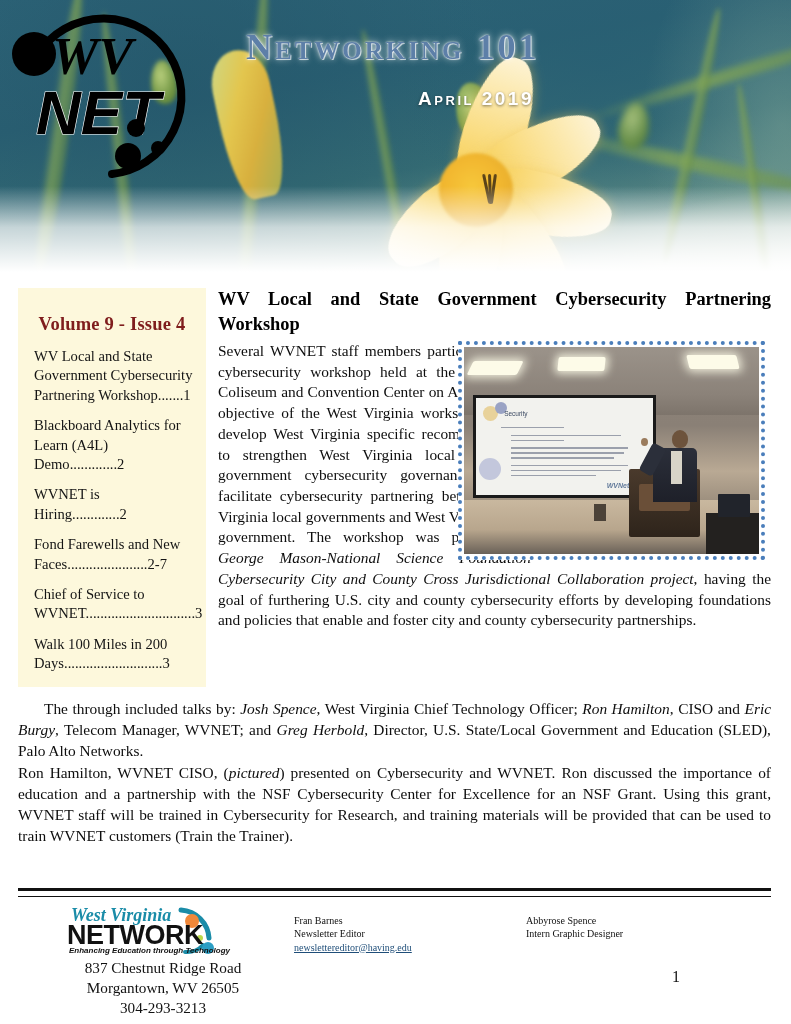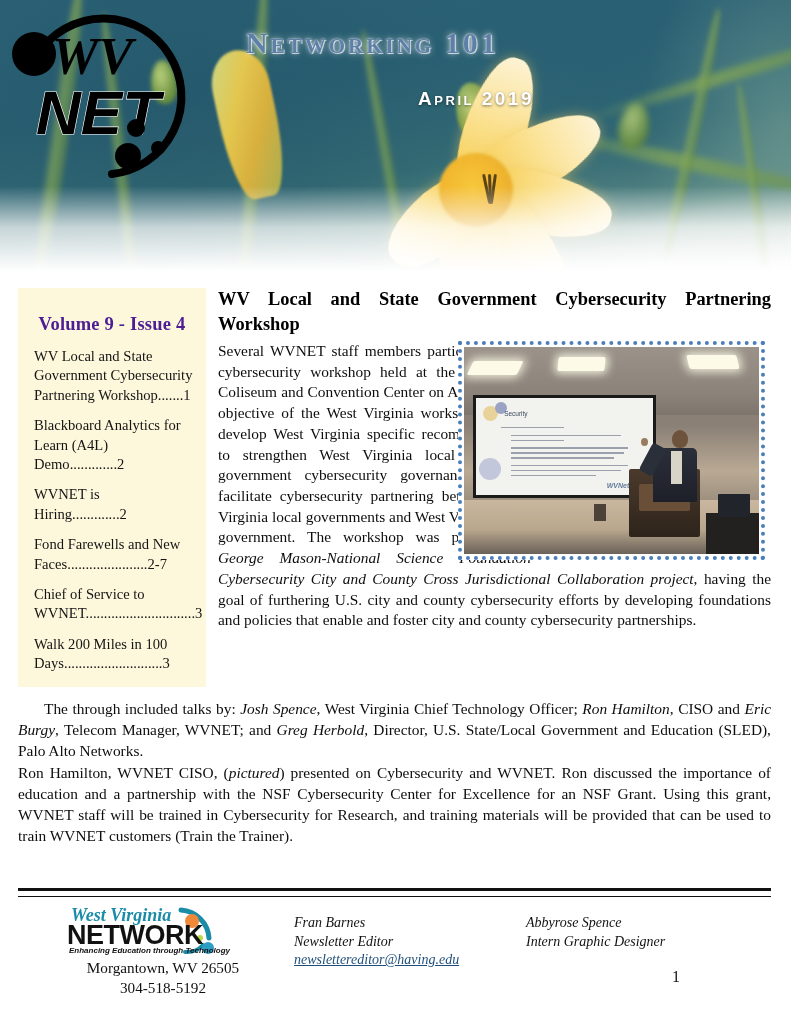--- a/index.html
+++ b/index.html
@@ -127,21 +127,21 @@
     width: 200px; height: 175px;
   }
   .wvnet-logo svg { display: block; }
 
   
   .banner-title {
     position: absolute;
     left: 246px; top: 26px;
     width: 520px;
     font-family: "Liberation Serif", serif;
-    font-size: 30px;
+    font-size: 36px;
     font-weight: 700;
     letter-spacing: 3px;
     font-variant: small-caps;
     color: #5d7fa8;
     text-shadow: 0 0 2px rgba(255,255,255,.95), 0 0 7px rgba(255,255,255,.85), 1px 1px 0 rgba(255,255,255,.6);
     white-space: nowrap;
   }
   .banner-date {
     position: absolute;
     left: 246px; top: 88px;
@@ -164,21 +164,21 @@
     width: 188px;
     height: 399px;
     background: #fdf8dc;
   }
   .toc-title {
     margin: 26px 0 12px 0;
     text-align: center;
     font-family: "Liberation Serif", serif;
     font-size: 18.5px;
     font-weight: 700;
-    color: #4c1d95;
+    color: #7f1d1d;
     letter-spacing: .2px;
   }
   .toc-list {
     margin: 0;
     padding: 0 12px 0 16px;
     list-style: none;
   }
   .toc-item {
     font-family: "Liberation Serif", serif;
     font-size: 14.6px;
@@ -388,24 +388,23 @@
   .wvn-logo { width: 200px; height: 52px; margin: 0 auto 2px auto; display:block; }
   .addr-line {
     font-family: "Liberation Serif", serif;
     font-size: 15.2px;
     line-height: 1.30;
     color: #111;
   }
   .footer-col {
     position: absolute;
     font-family: "Liberation Serif", serif;
-    font-size: 14px;
+    font-size: 10px;
     line-height: 1.33;
     color: #111;
-    font-style: italic;
   }
   .footer-mid { left: 276px; top: 14px; width: 230px; }
   .footer-right { left: 508px; top: 14px; width: 240px; }
   .mail-link {
     color: #1f4e79;
     text-decoration: underline;
   }
   .page-no {
     position: absolute;
     left: 672px; top: 968px;
@@ -465,21 +464,21 @@
 </div>
 
 <div class="toc-box">
   <div class="toc-title">Volume 9 - Issue 4</div>
   <ul class="toc-list">
     <li class="toc-item">WV Local and State Government Cybersecurity Partnering Workshop.......1</li>
     <li class="toc-item">Blackboard Analytics for Learn (A4L) Demo.............2</li>
     <li class="toc-item">WVNET is Hiring.............2</li>
     <li class="toc-item">Fond Farewells and New Faces......................2-7</li>
     <li class="toc-item">Chief of Service to WVNET..............................3</li>
-    <li class="toc-item">Walk 200 Miles in 100 Days...........................3</li>
+    <li class="toc-item">Walk 100 Miles in 200 Days...........................3</li>
   </ul>
 </div>
 
 <div class="article-heading">WV Local and State Government Cybersecurity Partnering Workshop</div>
 
 <div class="para-wrap">
   <div class="float-img-spacer"></div>
   <p class="para1"><span>Several WVNET staff members participated in a cybersecurity workshop held at the Charleston Coliseum and Convention Center on April 18.  The objective of the West Virginia workshop was to develop West Virginia specific recommendations to strengthen West Virginia local and state government cybersecurity governance and to facilitate cybersecurity partnering between West Virginia local governments and West Virginia state government.  The workshop was part of the </span><em>George Mason-National Science Foundation Cybersecurity City and County Cross Jurisdictional Collaboration project</em><span>, having the goal of furthering U.S. city and county cybersecurity efforts by developing foundations and policies that enable and foster city and county cybersecurity partnerships.</span></p>
 </div>
 
@@ -531,22 +530,23 @@
     <svg class="wvn-logo" viewBox="0 0 200 52" aria-hidden="true">
       <path d="M118 6 A30 30 0 0 1 146 34" fill="none" stroke="#1a8ca8" stroke-width="5" stroke-linecap="round"></path>
       <path d="M140 41 A22 22 0 0 1 122 48" fill="none" stroke="#1a8ca8" stroke-width="4" stroke-linecap="round"></path>
       <circle cx="129" cy="17" r="7" fill="#f0883a"></circle>
       <circle cx="145" cy="44" r="6" fill="#2b9ec4"></circle>
       <circle cx="137" cy="34" r="3" fill="#b9d94a"></circle>
       <text x="8" y="17" font-family="Liberation Serif, serif" font-size="18" font-style="italic" font-weight="700" fill="#1a8ca8">West Virginia</text>
       <text x="4" y="40" font-family="Liberation Sans, sans-serif" font-size="27" font-weight="700" fill="#111" letter-spacing="-0.5">NETWORK</text>
       <text x="6" y="49" font-family="Liberation Sans, sans-serif" font-size="8" font-style="italic" font-weight="700" fill="#111">Enhancing Education through Technology</text>
     </svg>
+    <div class="addr-line">837 Chestnut Ridge Road</div>
     <div class="addr-line">Morgantown, WV 26505</div>
-    <div class="addr-line">304-518-5192</div>
+    <div class="addr-line">304-293-3213</div>
   </div>
 
   <div class="footer-col footer-mid">
     <div>Fran Barnes</div>
     <div>Newsletter Editor</div>
     <a class="mail-link" href="#">newslettereditor@having.edu</a>
   </div>
 
   <div class="footer-col footer-right">
     <div>Abbyrose Spence</div>

